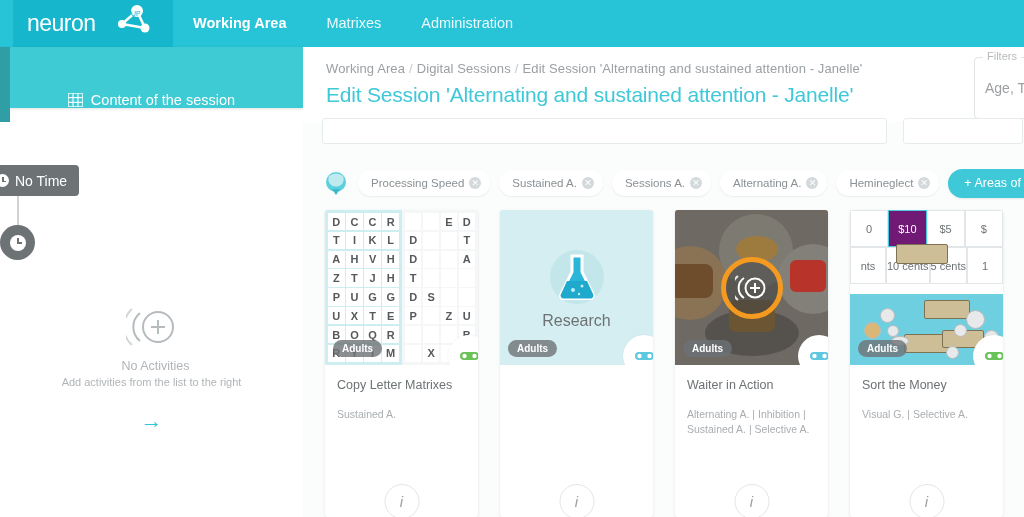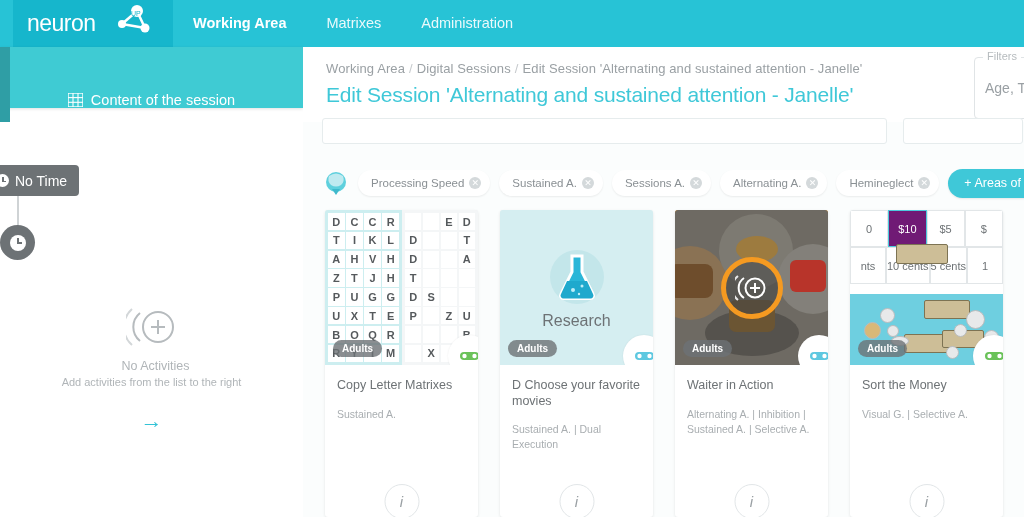--- a/index.html
+++ b/index.html
@@ -442,24 +442,20 @@
           </div>
           <div class="badge-adults">Adults</div>
           <div class="gameico">
             <svg class="pad" viewBox="0 0 19 12">
               <rect x="0" y="2" width="19" height="8" rx="4" fill="#5ec8e0"></rect>
               <circle cx="4.5" cy="6" r="2.2" fill="#fff"></circle>
               <circle cx="14.5" cy="6" r="2.2" fill="#fff"></circle>
             </svg>
           </div>
         </div>
-        <div class="cardbody">
-          <div class="cardtitle">D Choose your favorite movies</div>
-          <div class="cardtags">Sustained A. | Dual Execution</div>
-        </div>
         <div class="infobtn">i</div>
       </div>
 
       <div class="card selected">
         <div class="thumb">
           <div class="waiter">
             <div class="w-bg1">
                 <i></i>
               </div>
             <div class="w-bg2">

